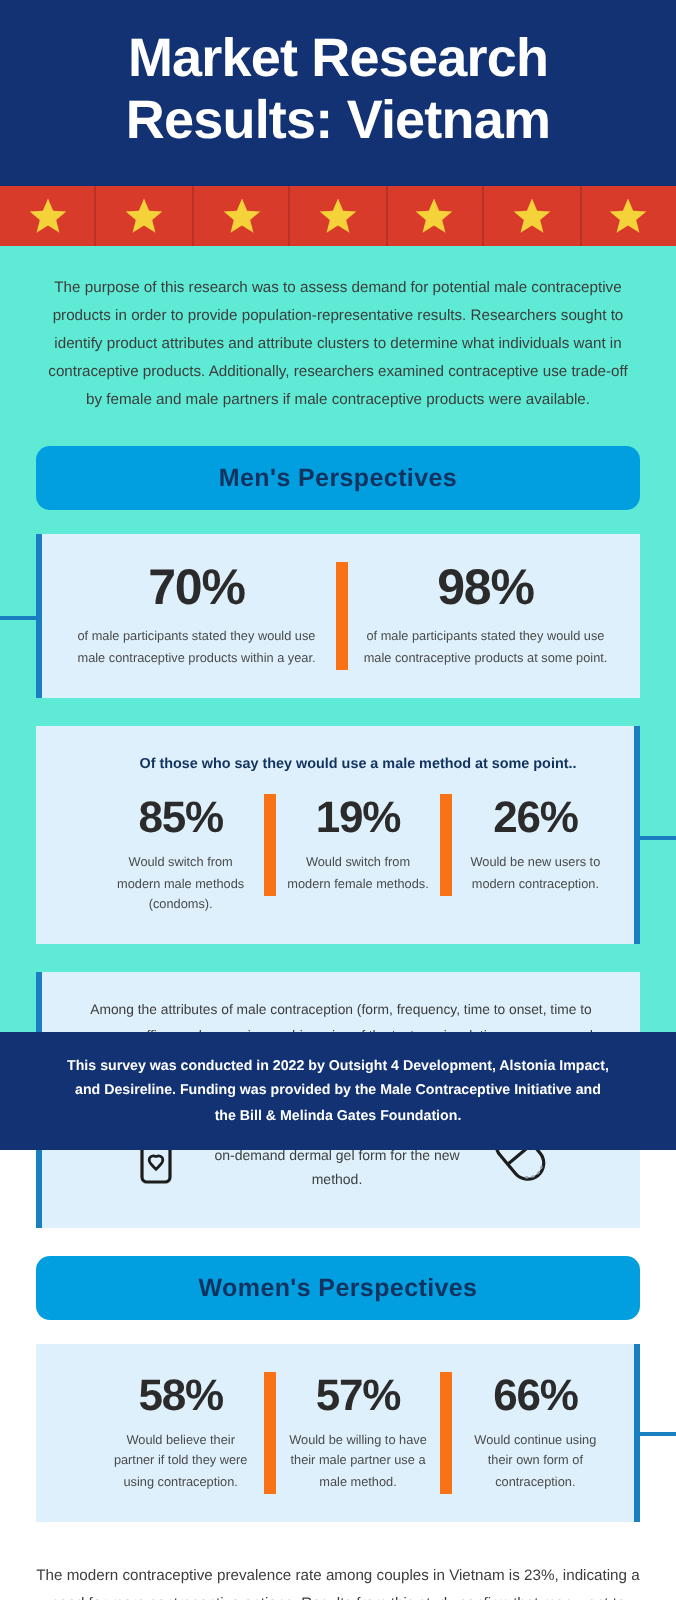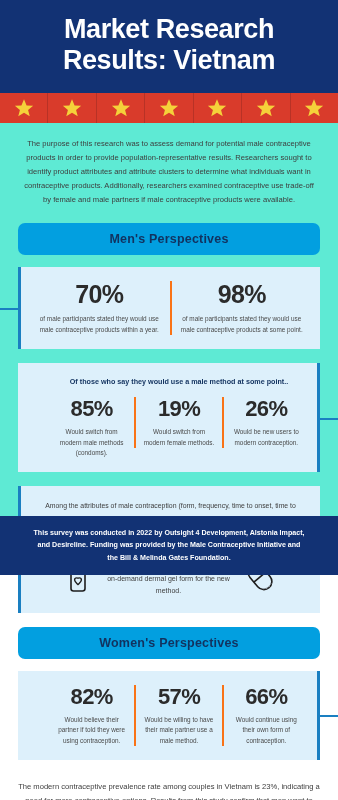--- a/index.html
+++ b/index.html
@@ -84,21 +84,21 @@
   .connector.left  { left:-18px; width:18px; }
   .connector.right { right:-18px; width:18px; }
 
   .stat-row { display:flex; align-items:flex-start; }
   .stat-col {
     flex:1;
     text-align:center;
     padding:0 6px;
     position:relative;
   }
-  .stat-col + .stat-col { border-left:2px solid #f97316; }
+  .stat-col + .stat-col { border-left:6px solid #f97316; }
   .stat-num {
     font-size:25px;
     font-weight:bold;
     color:#2b2b2b;
     line-height:1.1;
     letter-spacing:-0.6px;
     margin-bottom:6px;
   }
   .stat-num.small { font-size:22px; }
   .stat-cap {
@@ -283,21 +283,21 @@
     </div>
   </div>
 
   <div class="section-pill">Women's Perspectives</div>
 
   <div class="card-wrap">
     <div class="connector right"></div>
     <div class="card accent-right">
       <div class="stat-row">
         <div class="stat-col">
-          <div class="stat-num small">82%</div>
+          <div class="stat-num small">58%</div>
           <div class="stat-cap">Would believe their partner if told they were using contraception.</div>
         </div>
         <div class="stat-col">
           <div class="stat-num small">57%</div>
           <div class="stat-cap">Would be willing to have their male partner use a male method.</div>
         </div>
         <div class="stat-col">
           <div class="stat-num small">66%</div>
           <div class="stat-cap">Would continue using their own form of contraception.</div>
         </div>

